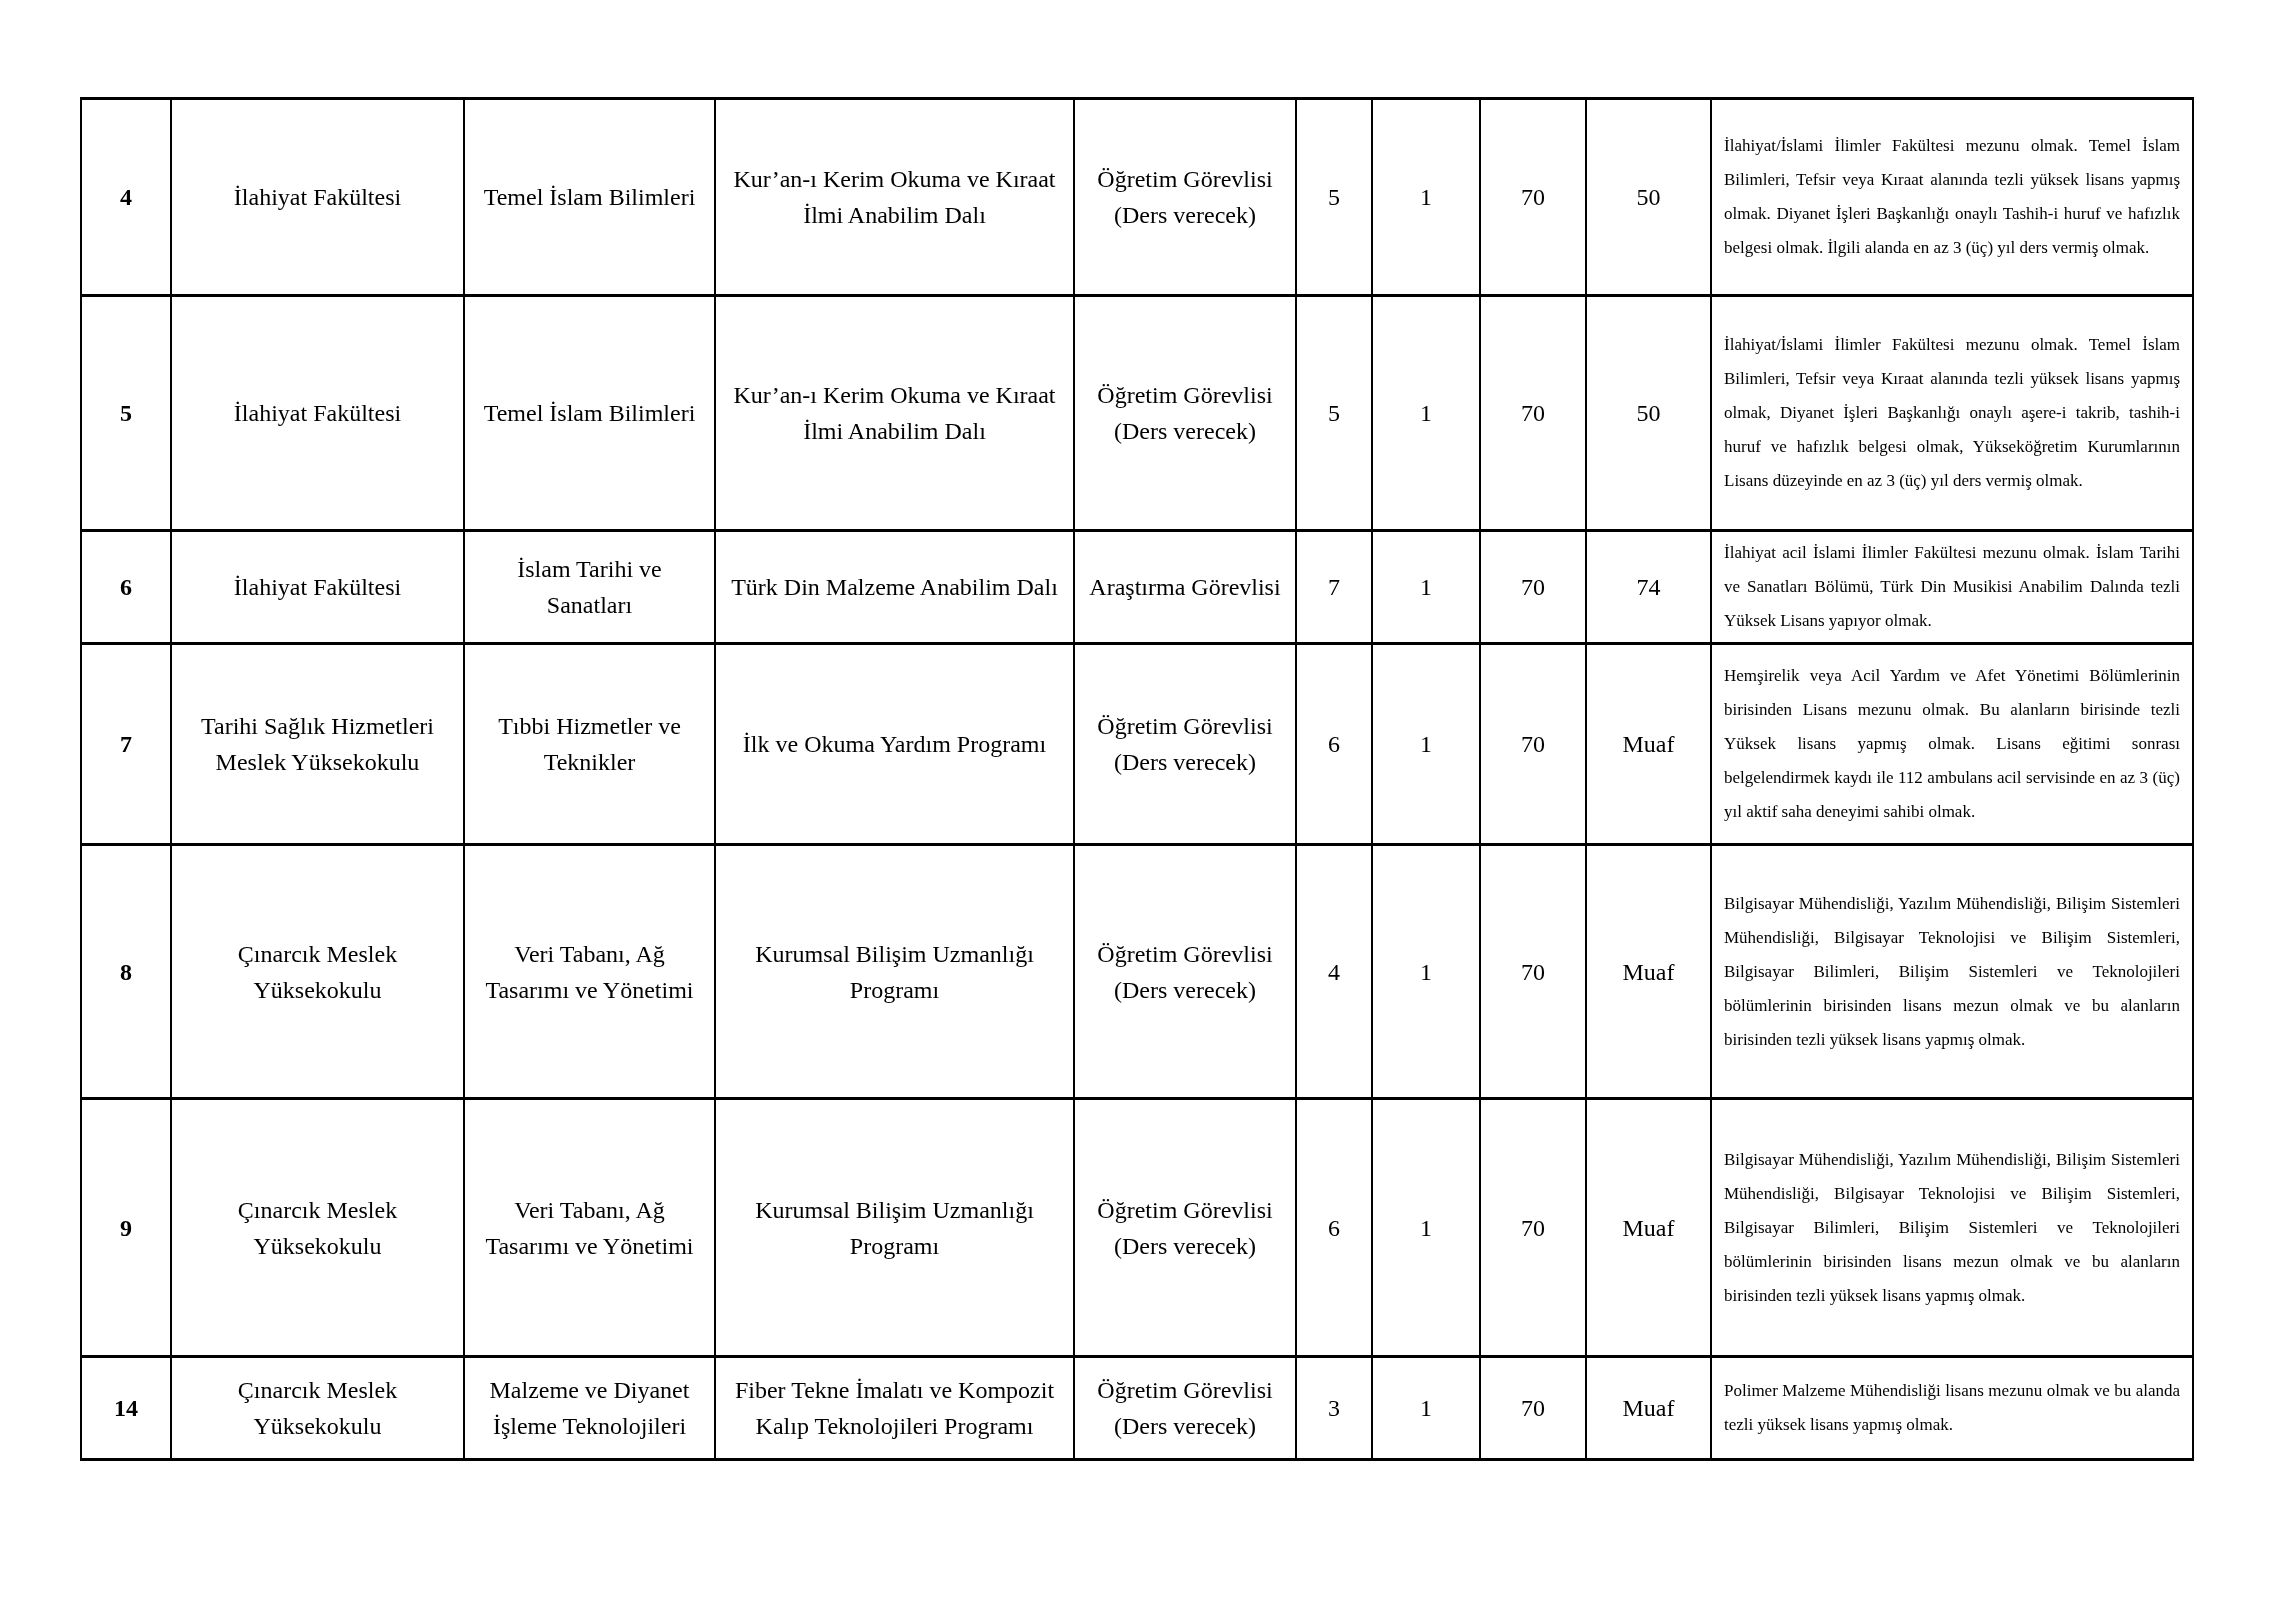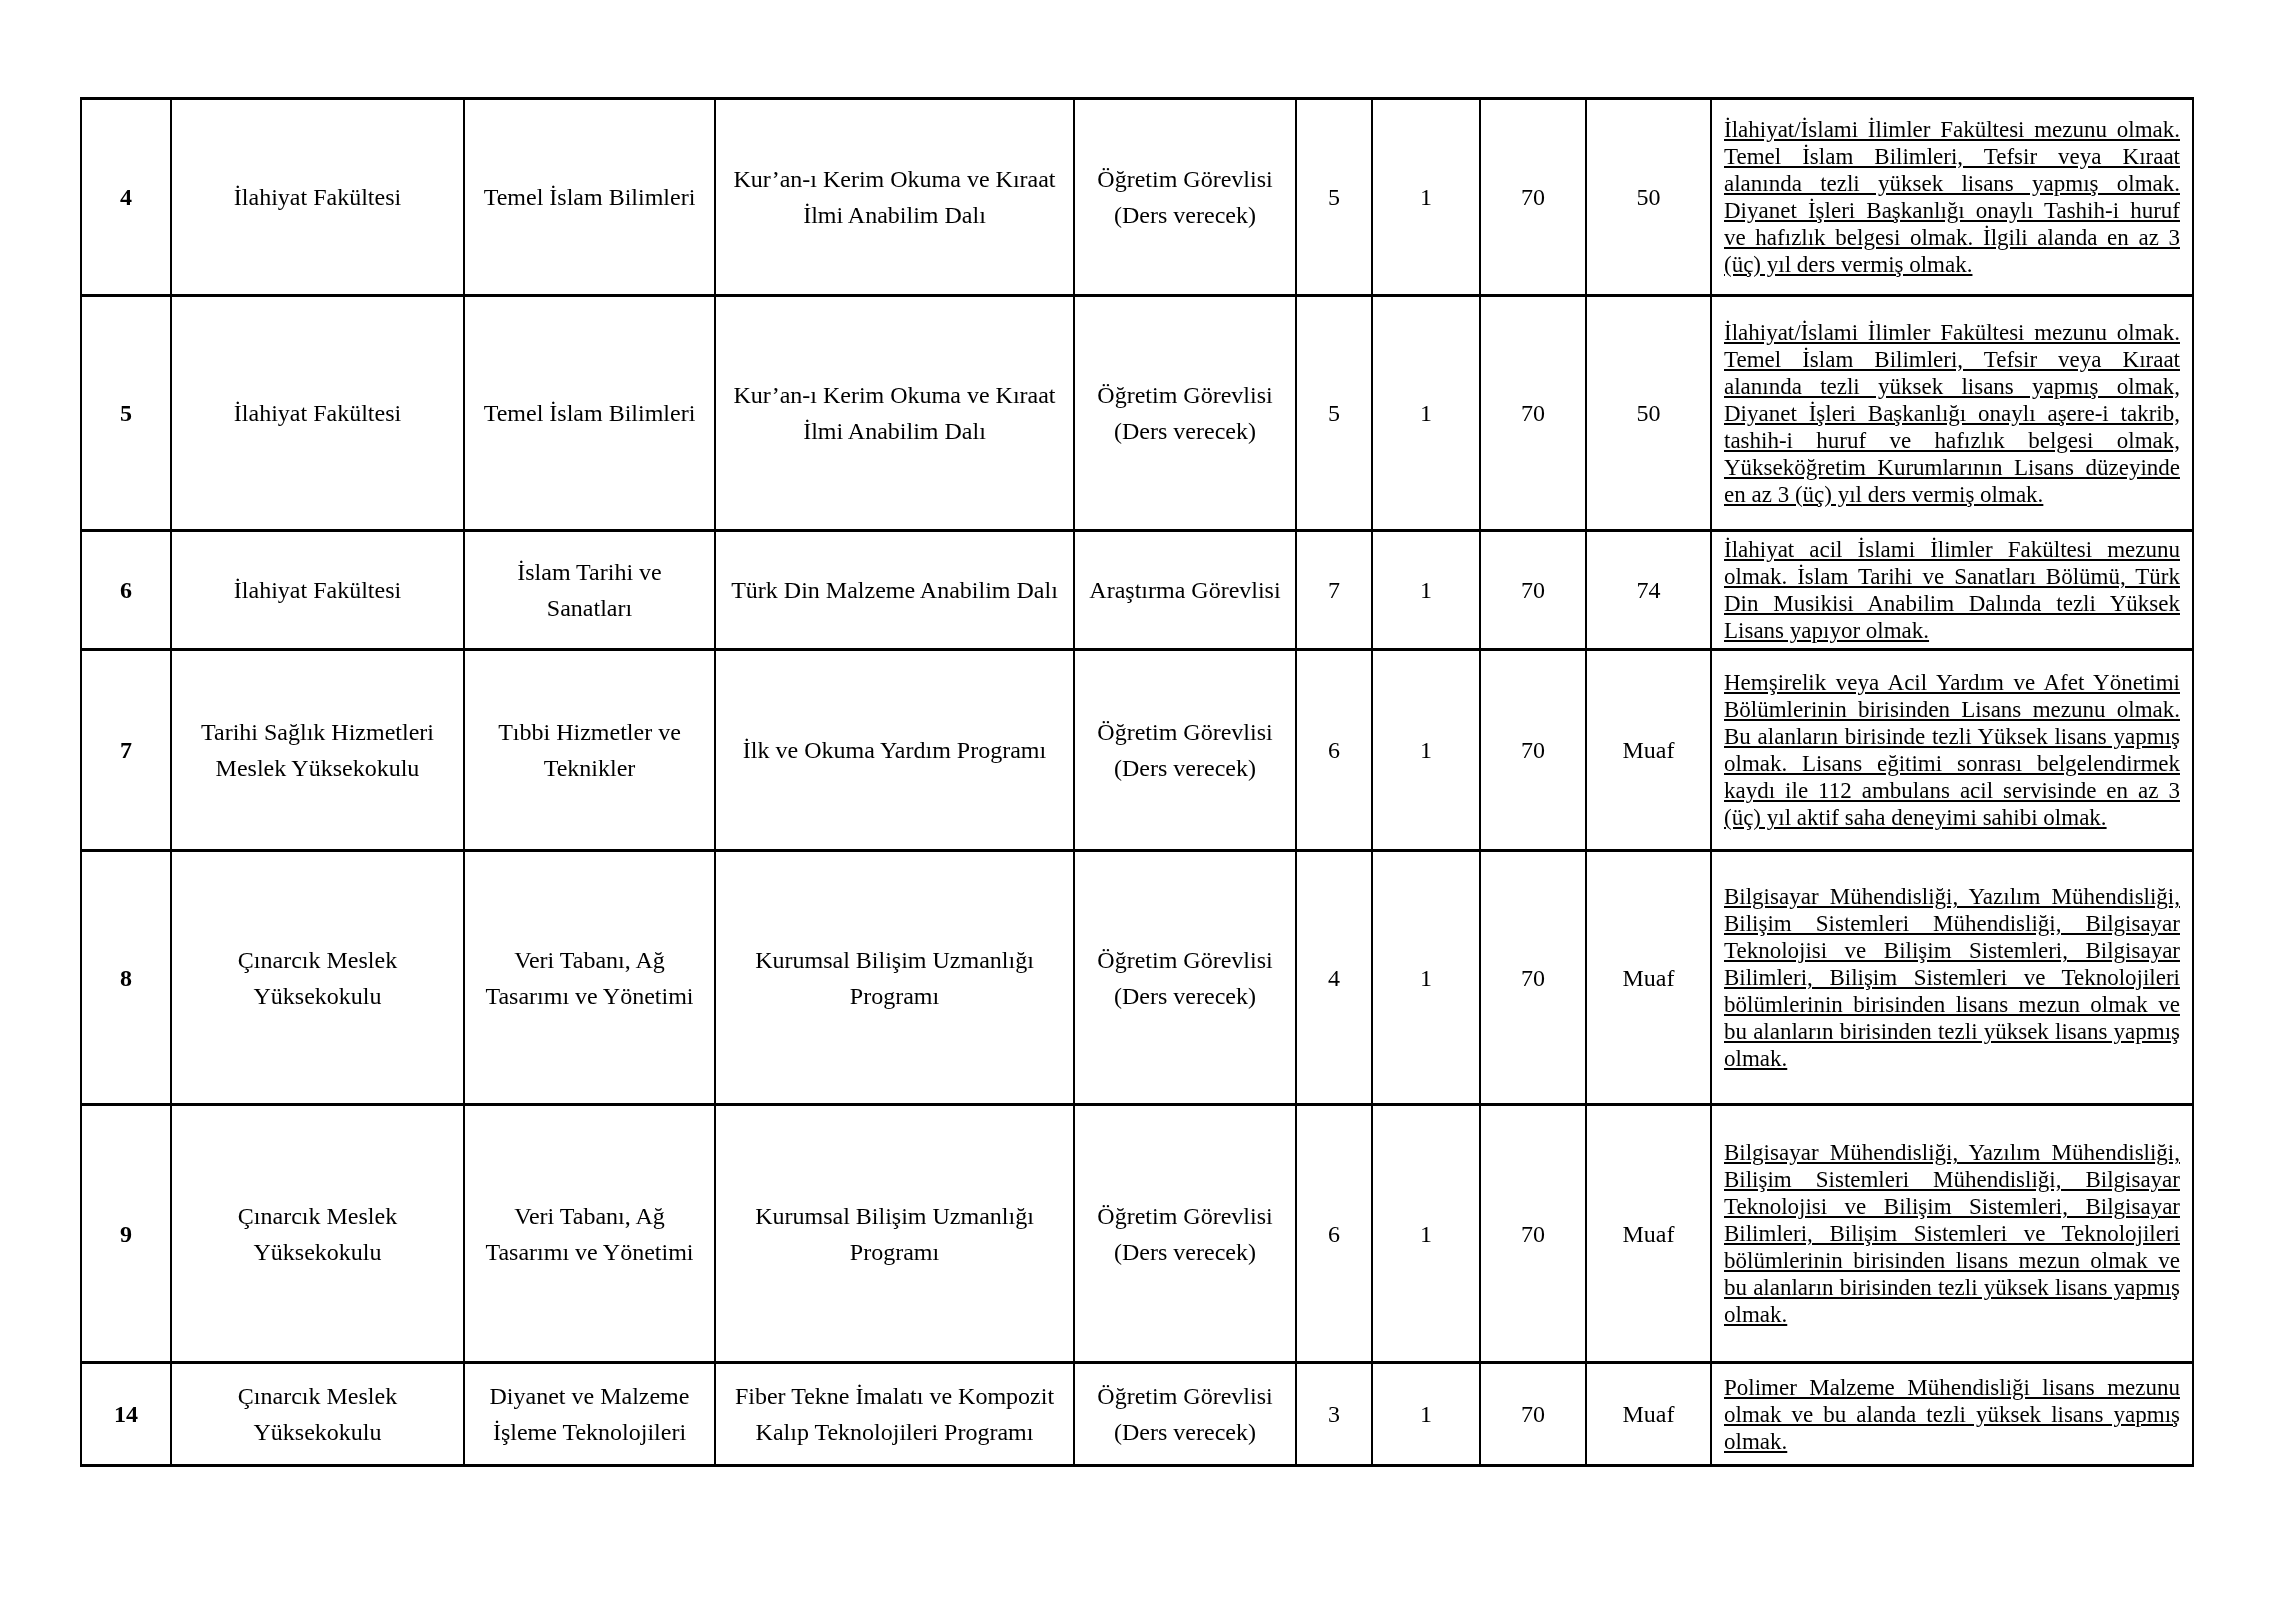--- a/index.html
+++ b/index.html
@@ -39,24 +39,23 @@
     line-height: 1.5;
     padding: 3.4px 8.5px;
     overflow: hidden;
   }
   table.postings td.c-no {
     font-weight: bold;
   }
   table.postings td.c-req {
     text-align: justify;
     text-justify: inter-word;
-    font-size: 23px;
-    line-height: 27px;
+    font-size: 17px;
+    line-height: 34px;
     padding: 4.2px 12px;
-    text-decoration: underline;
   }
   
   table.postings tr:nth-child(1) { height: 197px; }
   table.postings tr:nth-child(2) { height: 235px; }
   table.postings tr:nth-child(3) { height: 108px; }
   table.postings tr:nth-child(4) { height: 201px; }
   table.postings tr:nth-child(5) { height: 254px; }
   table.postings tr:nth-child(6) { height: 258px; }
   table.postings tr:nth-child(7) { height: 103px; }
 </style>
@@ -146,21 +145,21 @@
           <td class="c-title">Öğretim Görevlisi (Ders verecek)</td>
           <td class="c-grade">6</td>
           <td class="c-count">1</td>
           <td class="c-ales">70</td>
           <td class="c-lang">Muaf</td>
           <td class="c-req">Bilgisayar Mühendisliği, Yazılım Mühendisliği, Bilişim Sistemleri Mühendisliği, Bilgisayar Teknolojisi ve Bilişim Sistemleri, Bilgisayar Bilimleri, Bilişim Sistemleri ve Teknolojileri bölümlerinin birisinden lisans mezun olmak ve bu alanların birisinden tezli yüksek lisans yapmış olmak.</td>
         </tr>
         <tr>
           <td class="c-no">14</td>
           <td class="c-unit">Çınarcık Meslek Yüksekokulu</td>
-          <td class="c-dept">Diyanet ve Malzeme İşleme Teknolojileri</td>
+          <td class="c-dept">Malzeme ve Diyanet İşleme Teknolojileri</td>
           <td class="c-prog">Fiber Tekne İmalatı ve Kompozit Kalıp Teknolojileri Programı</td>
           <td class="c-title">Öğretim Görevlisi (Ders verecek)</td>
           <td class="c-grade">3</td>
           <td class="c-count">1</td>
           <td class="c-ales">70</td>
           <td class="c-lang">Muaf</td>
           <td class="c-req">Polimer Malzeme Mühendisliği lisans mezunu olmak ve bu alanda tezli yüksek lisans yapmış olmak.</td>
         </tr>
       </tbody>
   </table>

